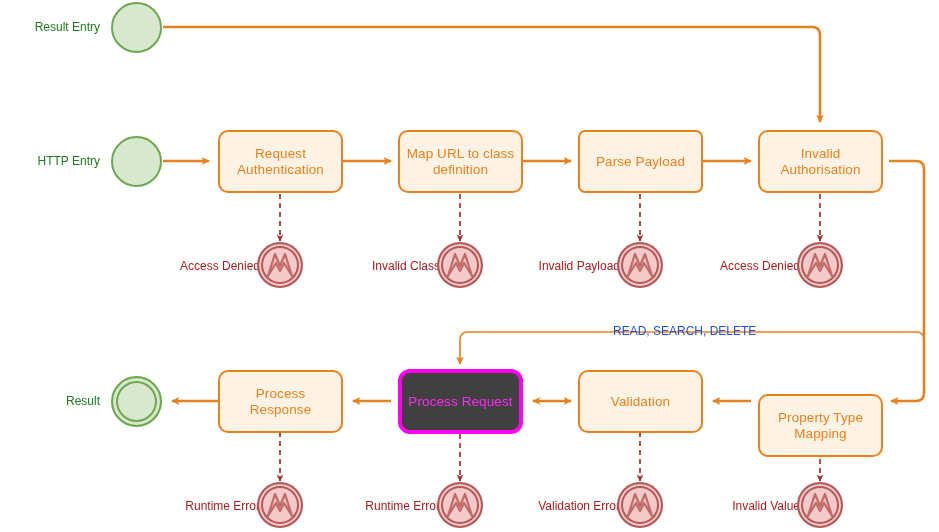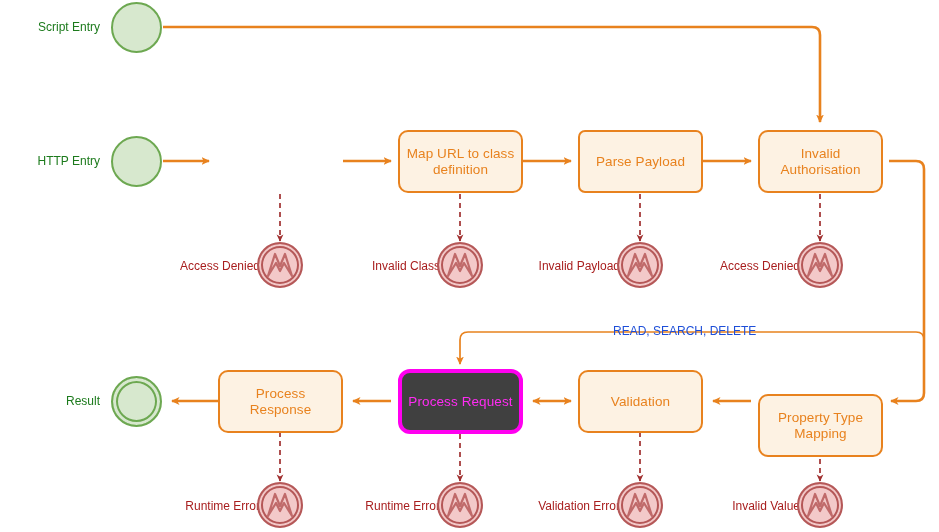--- a/index.html
+++ b/index.html
@@ -150,29 +150,35 @@
       <path d="M460,194 L460,241" marker-end="url(#arrowR)"></path>
       <path d="M640,194 L640,241" marker-end="url(#arrowR)"></path>
       <path d="M820,194 L820,241" marker-end="url(#arrowR)"></path>
       <path d="M280,432 L280,481" marker-end="url(#arrowR)"></path>
       <path d="M460,434 L460,481" marker-end="url(#arrowR)"></path>
       <path d="M640,432 L640,481" marker-end="url(#arrowR)"></path>
       <path d="M820,432 L820,481" marker-end="url(#arrowR)"></path>
     </g>
   </svg>
 
-  <div class="node-label" style="left:12px; top:20px; width:88px;">Script Entry</div>
+  <div class="node-label" style="left:12px; top:20px; width:88px;">Result Entry</div>
   <div class="circle" style="left:111px; top:2px; width:51px; height:51px;"></div>
 
   <div class="node-label" style="left:12px; top:154px; width:88px;">HTTP Entry</div>
   <div class="circle" style="left:111px; top:136px; width:51px; height:51px;"></div>
 
   <div class="node-label" style="left:22px; top:394px; width:78px;">Result</div>
   <div class="circle doublering" style="left:111px; top:376px; width:51px; height:51px;"></div>
 
+  <div class="proc" style="left:218px; top:130px; width:125px; height:63px;">
+    <span>
+      <span>Request</span><br>
+      <span>Authentication</span>
+    </span>
+  </div>
 
   <div class="proc" style="left:398px; top:130px; width:125px; height:63px;">
     <span>
       <span>Map URL to class</span><br>
       <span>definition</span>
     </span>
   </div>
 
   <div class="proc" style="left:578px; top:130px; width:125px; height:63px;border-radius:7px;">
     <span>Parse Payload</span>

